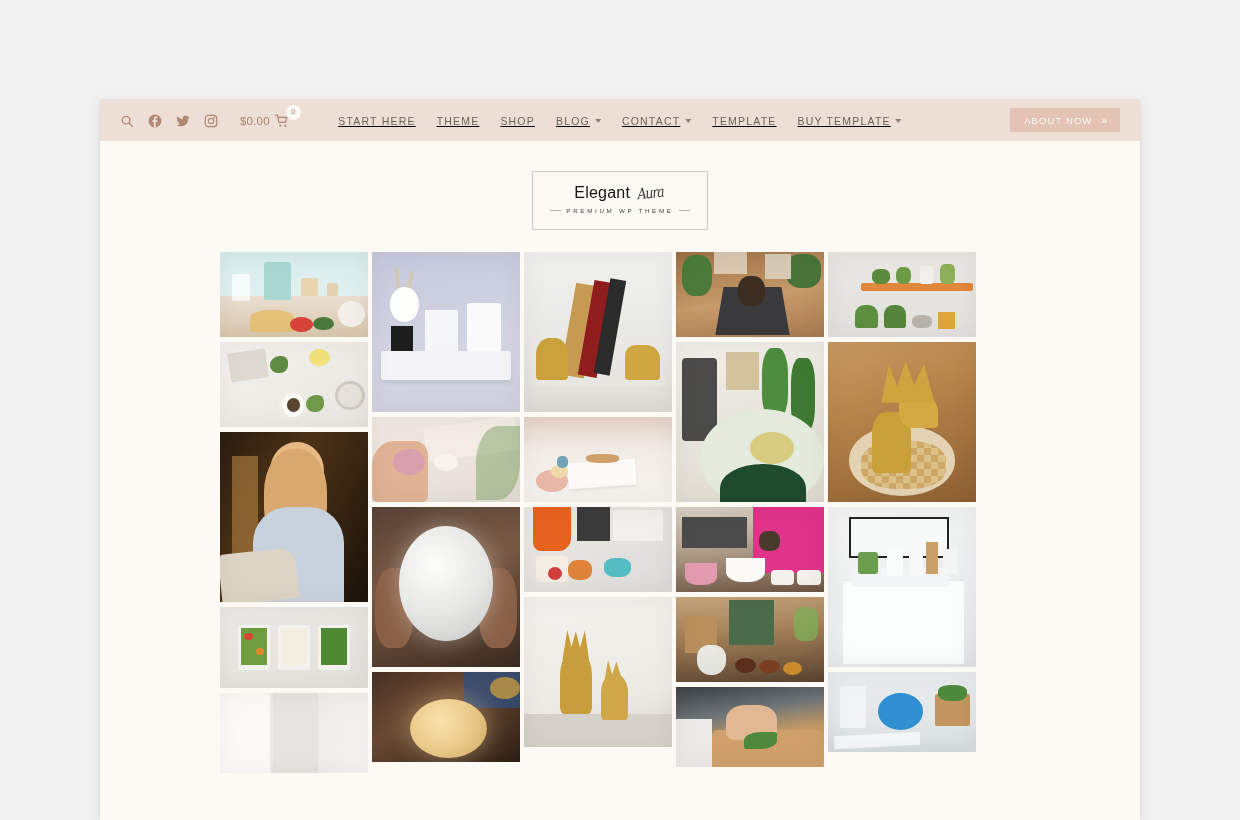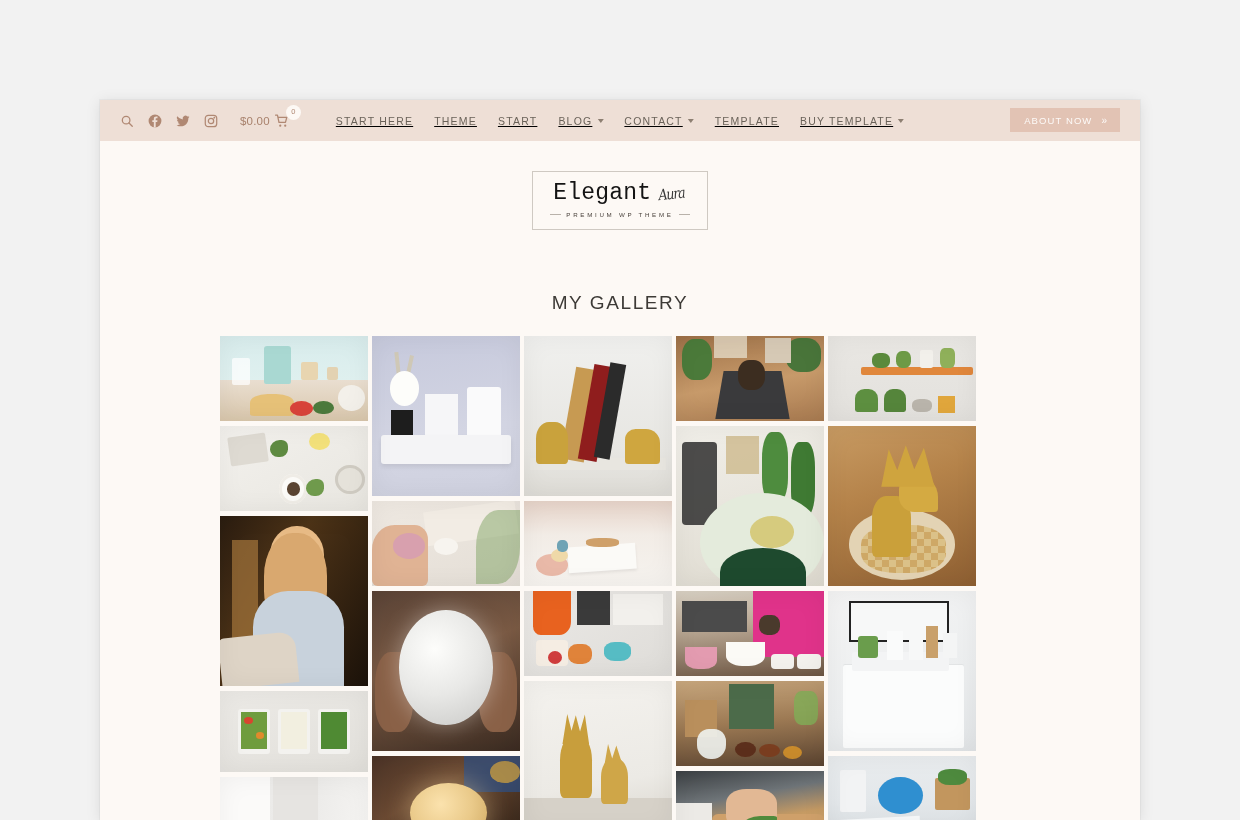--- a/index.html
+++ b/index.html
@@ -150,22 +150,22 @@
   }
 
   .logo-row {
     display: flex;
     align-items: baseline;
     gap: 5px;
     margin-top: -3px;
   }
 
   .logo-main {
-    font-family: Liberation Mono, monospace;
-    font-size: 23px;
+    font-family: Liberation Sans, sans-serif;
+    font-size: 16px;
     color: #141414;
     letter-spacing: .2px;
     text-align: center;
   }
 
   .logo-script {
     font-family: "DejaVu Serif", serif;
     font-size: 15px;
     font-style: italic;
     color: #2a2a2a;
@@ -476,21 +476,21 @@
     </div>
 
     <nav class="mainnav">
       <span class="navitem">
         <span>START HERE</span>
       </span>
       <span class="navitem">
         <span>THEME</span>
       </span>
       <span class="navitem">
-        <span>START</span>
+        <span>SHOP</span>
       </span>
       <span class="navitem">
         <span>BLOG</span>
         <i class="caret"></i>
       </span>
       <span class="navitem">
         <span>CONTACT</span>
         <i class="caret"></i>
       </span>
       <span class="navitem">
@@ -515,21 +515,20 @@
         <span class="logo-script">Aura</span>
       </div>
       <div class="logo-sub-row">
         <i class="logo-rule"></i>
         <span class="logo-sub">PREMIUM WP THEME</span>
         <i class="logo-rule"></i>
       </div>
     </div>
   </div>
 
-  <h1 class="gallery-title">MY GALLERY</h1>
 
   <div class="masonry" id="masonry">
       <div class="mcol col-w">
         <div class="tile" title="Kitchen counter with teal pitcher, bread and vegetables" style="height: 85px;">
           <div class="ph p-kitchen">
             <i class="k2"></i>
             <i class="k3"></i>
             <i class="k4"></i>
             <i class="k5"></i>
             <i class="k6"></i>

